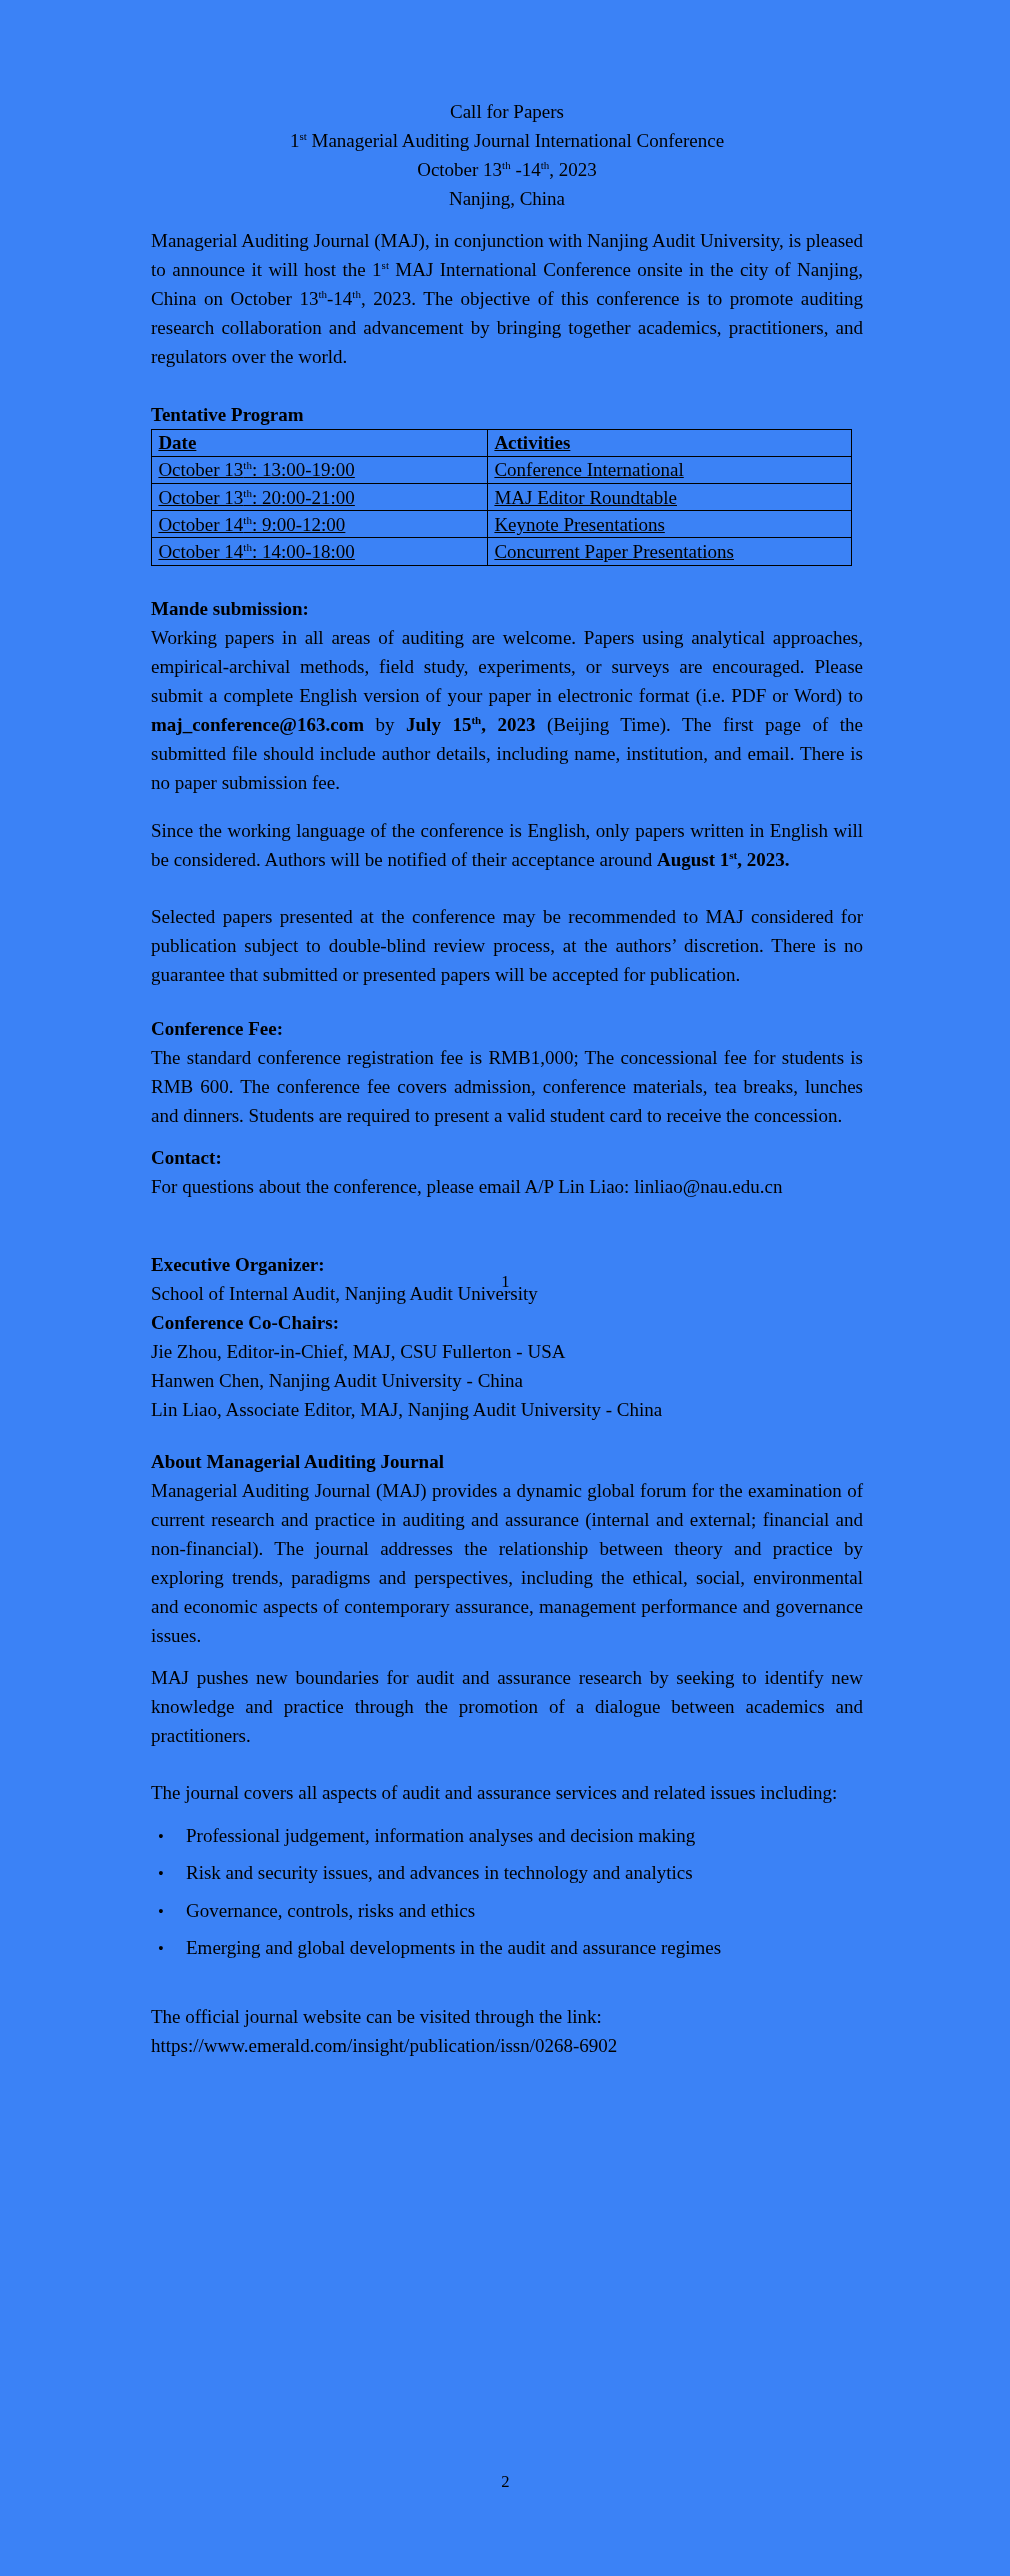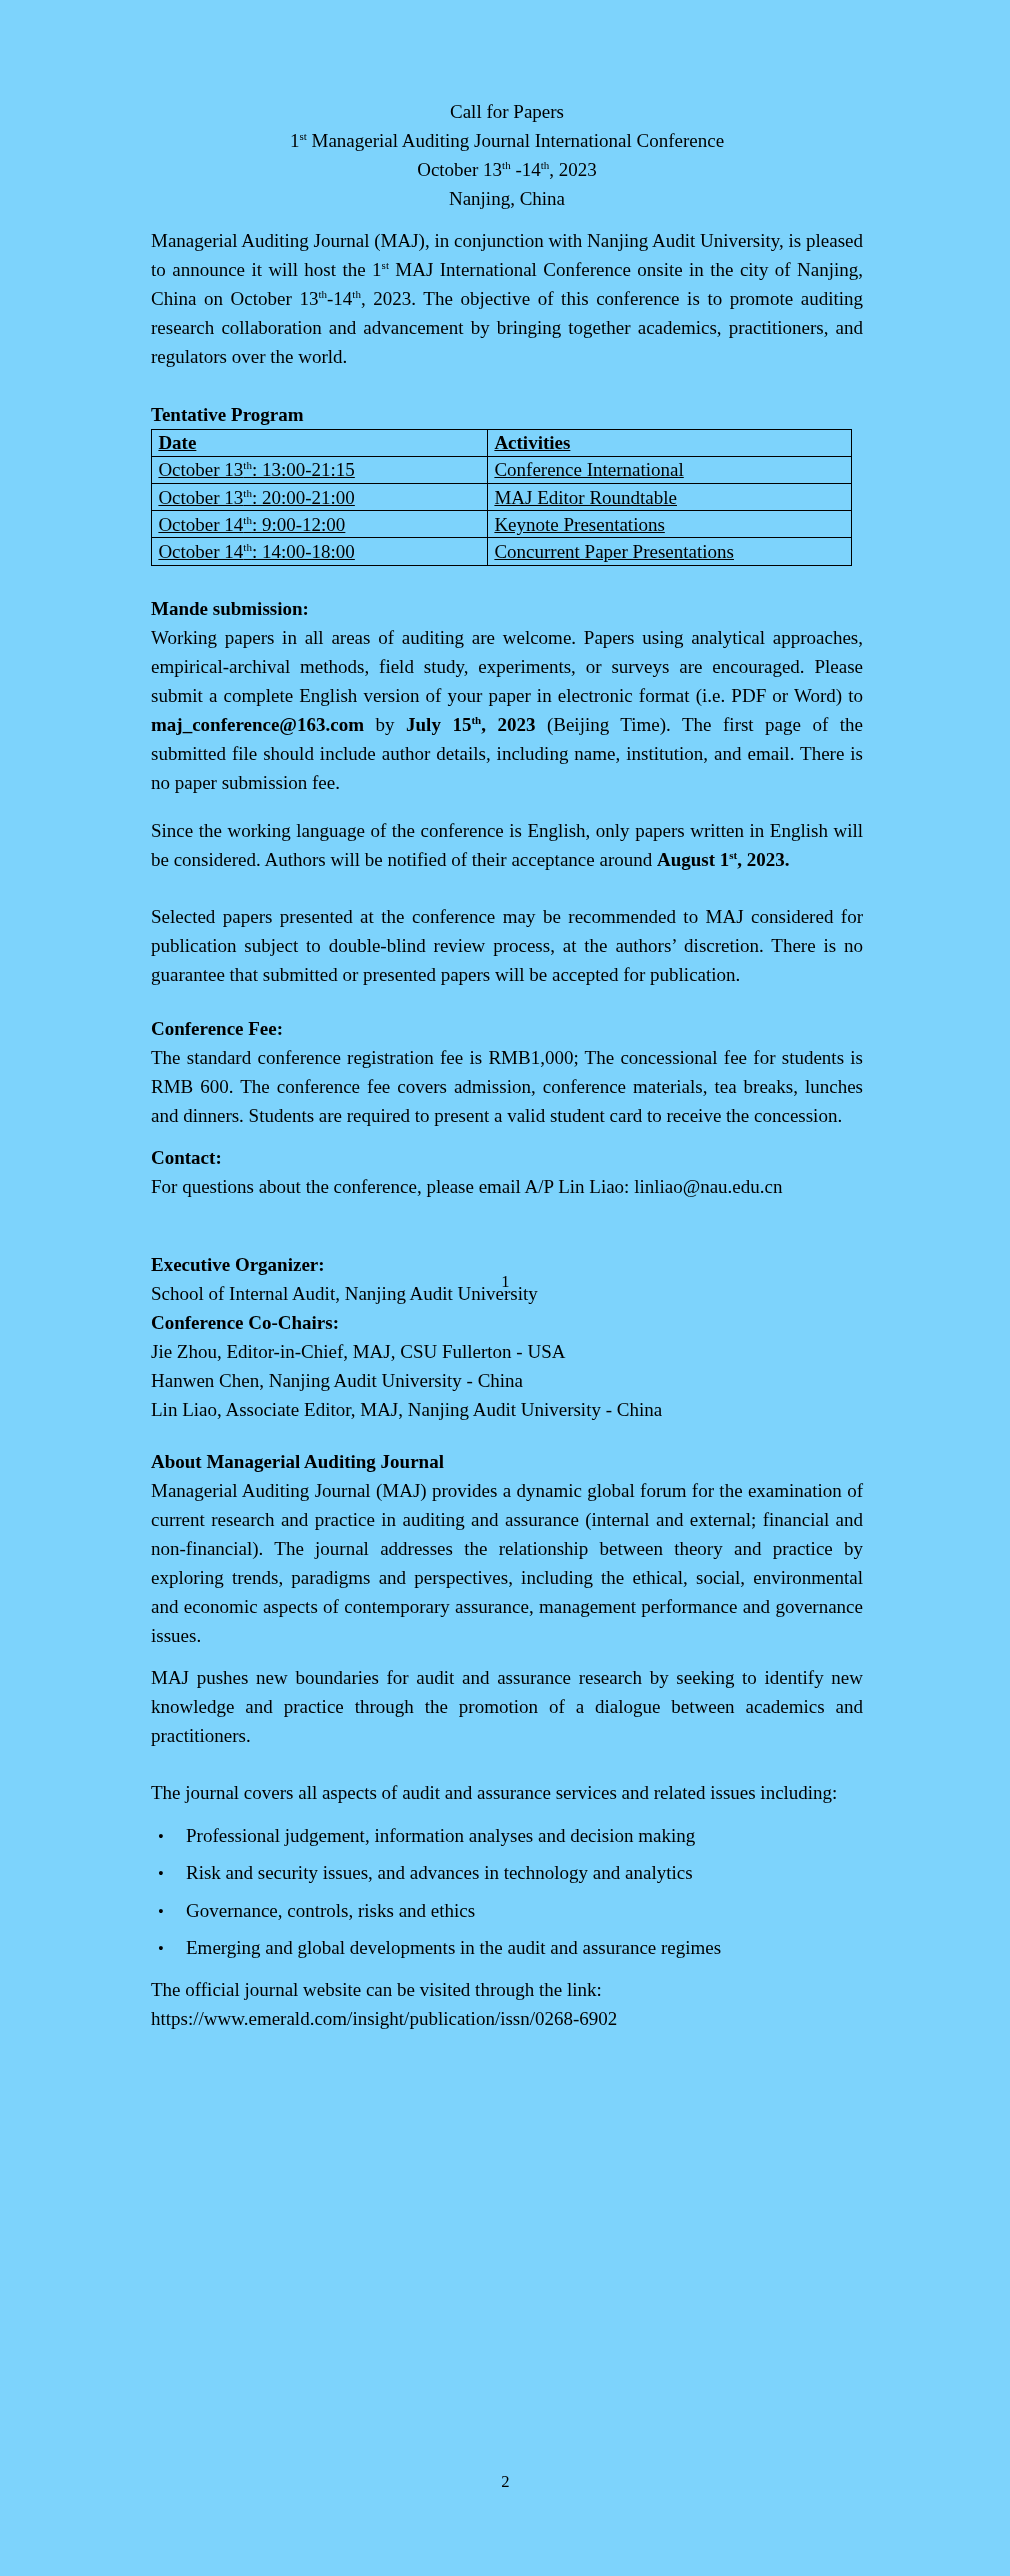--- a/index.html
+++ b/index.html
@@ -4,21 +4,21 @@
 <style>
   html, body {
     margin: 0;
     padding: 0;
     background: #ffffff;
   }
   .page {
     position: relative;
     width: 1011px;
     height: 2576px;
-    background: #7dd3fc;
+    background: #3b82f6;
     color: #000000;
     font-family: "Liberation Serif", "DejaVu Serif", serif;
     font-size: 19px;
     line-height: 29px;
     overflow: hidden;
   }
   .content {
     position: absolute;
     left: 151px;
     width: 712px;
@@ -39,21 +39,21 @@
     vertical-align: super;
     line-height: 0;
   }
   .mb-20 { margin-bottom: 12.7px; }
   .mb-22 { margin-bottom: 14px; }
   .mb-30 { margin-bottom: 19px; }
   .mb-36 { margin-bottom: 23px; }
   .mb-40 { margin-bottom: 25.5px; }
   .mb-44 { margin-bottom: 28px; }
   .mb-46 { margin-bottom: 29px; }
-  .mt-46 { margin-top: 12px; }
+  .mt-46 { margin-top: 39px; }
 
   table.program-table {
     border-collapse: collapse;
     width: 701px;
     margin-bottom: 28px;
   }
   table.program-table th,
   table.program-table td {
     border: 1.3px solid #000000;
     text-align: left;
@@ -109,21 +109,21 @@
 
     <p class="heading">Tentative Program</p>
 
     <table class="program-table">
       <tbody>
           <tr>
         <th class="col-date">Date</th>
         <th>Activities</th>
       </tr>
       <tr>
-        <td><span>October 13</span><sup>th</sup><span>: 13:00-21:15</span></td>
+        <td><span>October 13</span><sup>th</sup><span>: 13:00-19:00</span></td>
         <td>Conference International</td>
       </tr>
       <tr>
         <td><span>October 13</span><sup>th</sup><span>: 20:00-21:00</span></td>
         <td>MAJ Editor Roundtable</td>
       </tr>
       <tr>
         <td><span>October 14</span><sup>th</sup><span>: 9:00-12:00</span></td>
         <td>Keynote Presentations</td>
       </tr>

